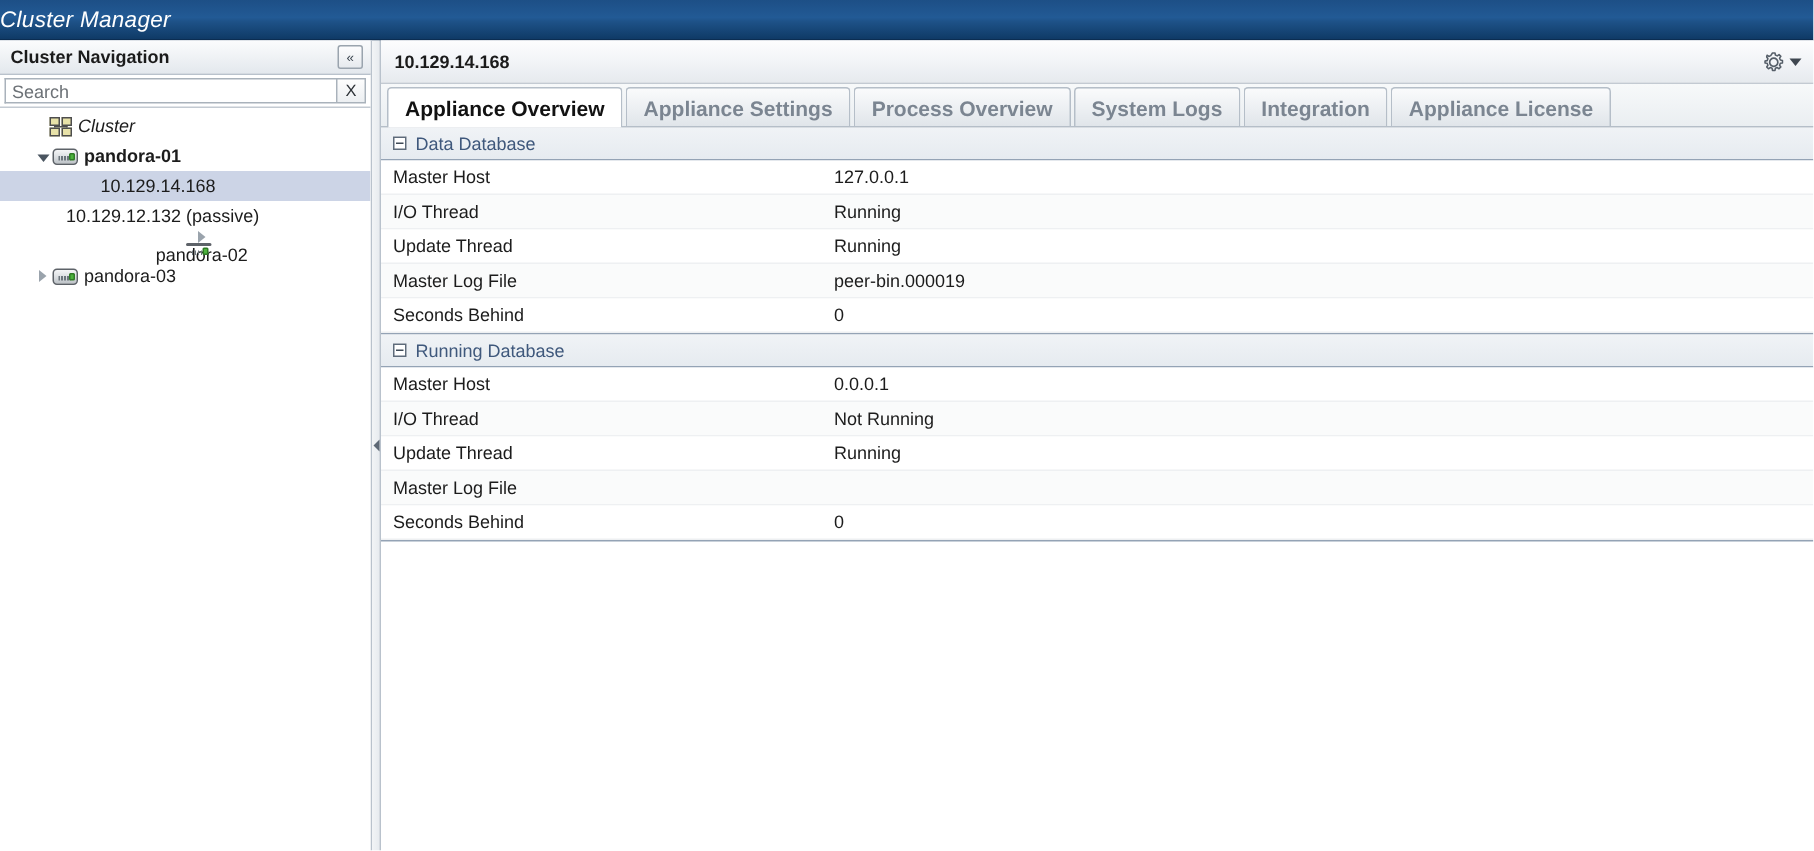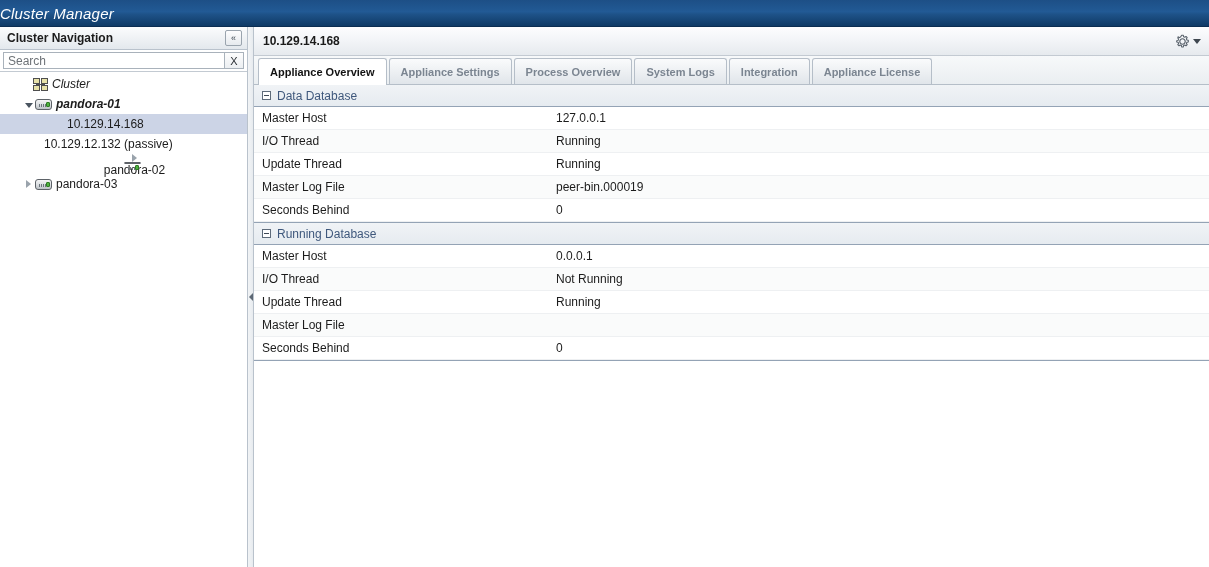--- a/index.html
+++ b/index.html
@@ -114,21 +114,21 @@
     align-items: center;
     height: 20px;
     font-size: 12px;
     color: #1c1c1c;
     white-space: nowrap;
     cursor: pointer;
   }
   .tree-node.selected {
     background: #ccd4e6;
   }
-  .tree-node.bold .node-label { font-weight: bold; font-style: italic; }
+  .tree-node.bold .node-label { font-weight: bold; }
   .twisty {
     width: 13px; min-width: 13px;
     display: flex; align-items: center; justify-content: center;
     font-size: 8px; color: #55616d;
   }
   .twisty.collapsed::before {
     content: "";
     width: 0; height: 0;
     border-left: 5px solid transparent;
     border-top: 4px solid transparent;
@@ -263,21 +263,21 @@
     border-bottom: 1px solid #b5bec8;
     padding-left: 4px;
     position: relative;
   }
   .tab {
     height: 26px;
     display: flex;
     align-items: center;
     padding: 0 11px;
     margin-right: 2px;
-    font-size: 11px;
+    font-size: 14px;
     font-weight: bold;
     color: #7b8591;
     border: 1px solid #b5bec8;
     border-bottom: none;
     border-radius: 3px 3px 0 0;
     background: linear-gradient(to bottom, #fafbfc 0%, #eceff2 55%, #e0e5ea 100%);
     cursor: pointer;
     white-space: nowrap;
   }
   .tab.active {

